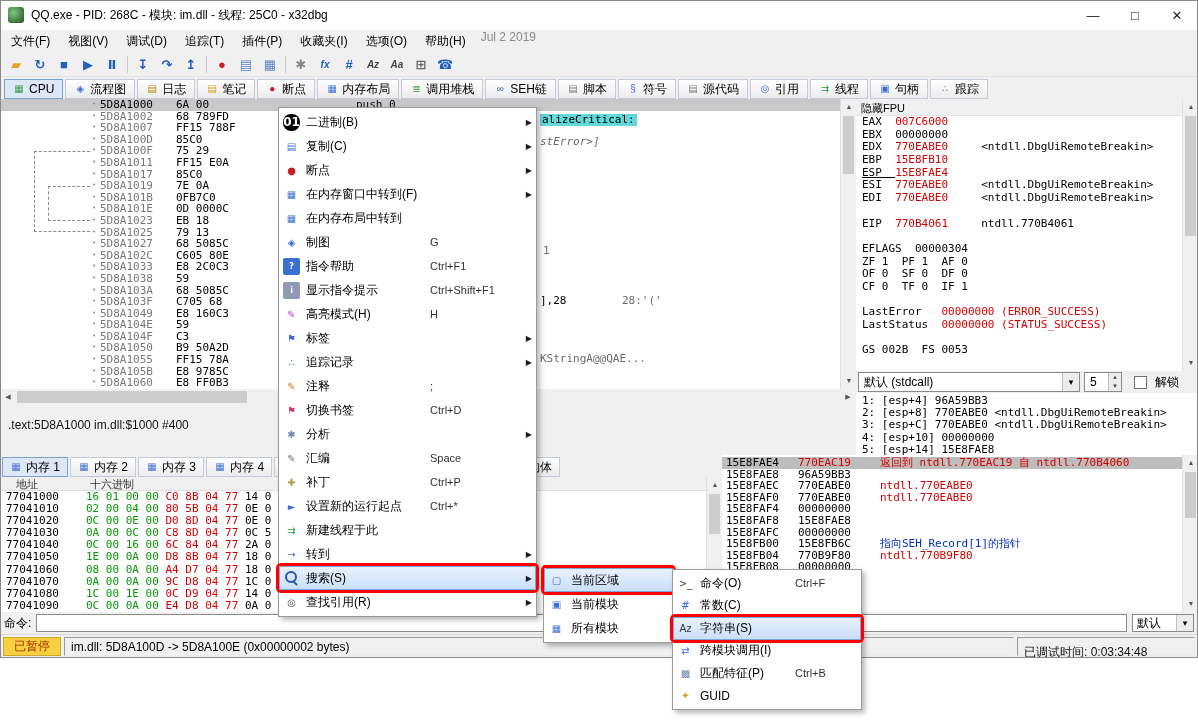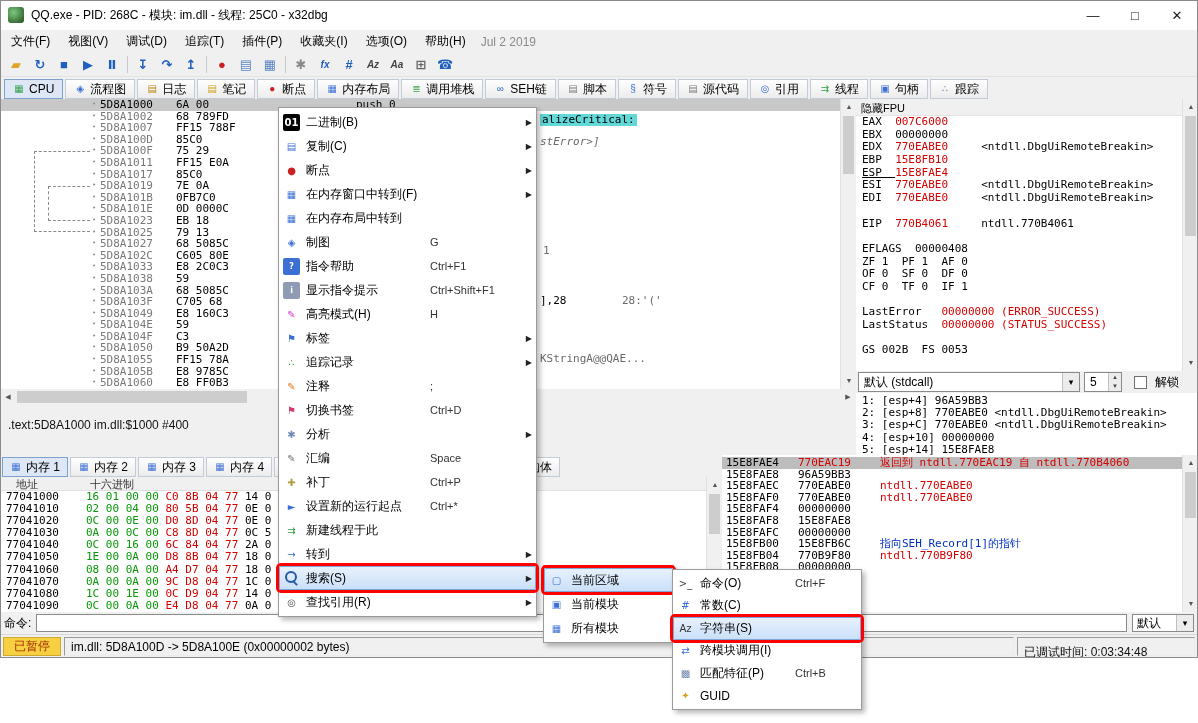--- a/index.html
+++ b/index.html
@@ -8,21 +8,21 @@
   .window{position:relative;width:1198px;height:723px;background:#fff;overflow:hidden}
   .app-frame{position:absolute;left:0;top:0;width:1198px;height:658px;border:1px solid #8a8a8a;pointer-events:none;z-index:9}
 
   
   .titlebar{position:absolute;left:0;top:0;width:1198px;height:30px;background:#fff;display:flex;align-items:center;padding-left:8px}
   .app-icon{width:16px;height:16px;border-radius:3px;background:radial-gradient(circle at 35% 35%,#7ec87e,#1f4d1f);margin-right:7px}
   .title-text{flex:1;font-size:12px}
   .win-btn{width:42px;height:30px;display:flex;align-items:center;justify-content:center;font-size:13px;color:#222}
 
   
-  .menubar{position:absolute;left:0;top:30px;width:1198px;height:23px;background:#f0f0f0;display:flex;align-items:center;padding-left:2px}
+  .menubar{position:absolute;left:0;top:30px;width:1198px;height:23px;background:#f0f0f0;display:flex;padding-left:2px}
   .menu-top-item{padding:3px 9px;font-size:12px}
   .build-date{color:#8a8a8a;margin-left:6px}
 
   
   .toolbar{position:absolute;left:0;top:53px;width:1198px;height:24px;background:#f0f0f0;display:flex;align-items:center;padding-left:4px;border-bottom:1px solid #e2e2e2}
   .tbtn{width:24px;height:21px;display:flex;align-items:center;justify-content:center;font-size:13px;font-weight:bold}
   .tbtn.txt{font-size:10px;font-style:italic}
   .tsep{width:1px;height:17px;background:#c8c8c8;margin:0 3px}
 
   
@@ -341,21 +341,21 @@
         <div class="reg-line" data-name="register-line"><span class="rs-n" data-name="register-segment">EAX  </span><span class="rs-r" data-name="register-segment">007C6000</span></div>
         <div class="reg-line" data-name="register-line"><span class="rs-n" data-name="register-segment">EBX  </span><span class="rs-n" data-name="register-segment">00000000</span></div>
         <div class="reg-line" data-name="register-line"><span class="rs-n" data-name="register-segment">EDX  </span><span class="rs-r" data-name="register-segment">770EABE0</span><span class="rs-n" data-name="register-segment">     &lt;ntdll.DbgUiRemoteBreakin&gt;</span></div>
         <div class="reg-line" data-name="register-line"><span class="rs-n" data-name="register-segment">EBP  </span><span class="rs-r" data-name="register-segment">15E8FB10</span></div>
         <div class="reg-line" data-name="register-line"><span class="rs-u" data-name="register-segment">ESP  </span><span class="rs-r" data-name="register-segment">15E8FAE4</span></div>
         <div class="reg-line" data-name="register-line"><span class="rs-n" data-name="register-segment">ESI  </span><span class="rs-r" data-name="register-segment">770EABE0</span><span class="rs-n" data-name="register-segment">     &lt;ntdll.DbgUiRemoteBreakin&gt;</span></div>
         <div class="reg-line" data-name="register-line"><span class="rs-n" data-name="register-segment">EDI  </span><span class="rs-r" data-name="register-segment">770EABE0</span><span class="rs-n" data-name="register-segment">     &lt;ntdll.DbgUiRemoteBreakin&gt;</span></div>
         <div class="reg-line" data-name="register-line"></div>
         <div class="reg-line" data-name="register-line"><span class="rs-n" data-name="register-segment">EIP  </span><span class="rs-r" data-name="register-segment">770B4061</span><span class="rs-n" data-name="register-segment">     ntdll.770B4061</span></div>
         <div class="reg-line" data-name="register-line"></div>
-        <div class="reg-line" data-name="register-line"><span class="rs-n" data-name="register-segment">EFLAGS  </span><span class="rs-n" data-name="register-segment">00000408</span></div>
+        <div class="reg-line" data-name="register-line"><span class="rs-n" data-name="register-segment">EFLAGS  </span><span class="rs-n" data-name="register-segment">00000304</span></div>
         <div class="reg-line" data-name="register-line"><span class="rs-n" data-name="register-segment">ZF 1  PF 1  AF 0</span></div>
         <div class="reg-line" data-name="register-line"><span class="rs-n" data-name="register-segment">OF 0  SF 0  DF 0</span></div>
         <div class="reg-line" data-name="register-line"><span class="rs-n" data-name="register-segment">CF 0  TF 0  IF 1</span></div>
         <div class="reg-line" data-name="register-line"></div>
         <div class="reg-line" data-name="register-line"><span class="rs-n" data-name="register-segment">LastError   </span><span class="rs-r" data-name="register-segment">00000000 (ERROR_SUCCESS)</span></div>
         <div class="reg-line" data-name="register-line"><span class="rs-n" data-name="register-segment">LastStatus  </span><span class="rs-r" data-name="register-segment">00000000 (STATUS_SUCCESS)</span></div>
         <div class="reg-line" data-name="register-line"></div>
         <div class="reg-line" data-name="register-line"><span class="rs-n" data-name="register-segment">GS 002B  FS 0053</span></div>
       </div>
   </div>
@@ -474,21 +474,21 @@
   </div>
 
   <div class="statusbar" data-name="status-bar">
     <span class="stat-badge" data-name="status-badge">已暂停</span>
     <span class="stat-msg" data-name="status-message">im.dll: 5D8A100D -&gt; 5D8A100E (0x00000002 bytes)</span>
     <span class="stat-time" data-name="debug-time">已调试时间: 0:03:34:48</span>
   </div>
 
   <div class="menu" id="ctx-menu" style="left:278px;top:107px;width:259px" data-name="context-menu">
       <div class="menu-item" data-name="item-binary">
-        <span class="mi" data-name="binary-icon" style="color: rgb(255, 255, 255); background: #000000; font-size: 10px; font-weight: bold;">01</span>
+        <span class="mi" data-name="binary-icon" style="color: rgb(255, 255, 255); background: #000000; font-size: 12px; font-weight: bold; border-radius: 8px;">01</span>
         <span class="mi-label" data-name="menu-item-label">二进制(B)</span>
         <span class="mi-short" data-name="menu-item-shortcut"></span>
         <span class="mi-arrow" data-name="submenu-arrow-icon">▶</span>
       </div>
       <div class="menu-item" data-name="item-copy">
         <span class="mi" data-name="copy-icon" style="color: rgb(59, 111, 212);">▤</span>
         <span class="mi-label" data-name="menu-item-label">复制(C)</span>
         <span class="mi-short" data-name="menu-item-shortcut"></span>
         <span class="mi-arrow" data-name="submenu-arrow-icon">▶</span>
       </div>

